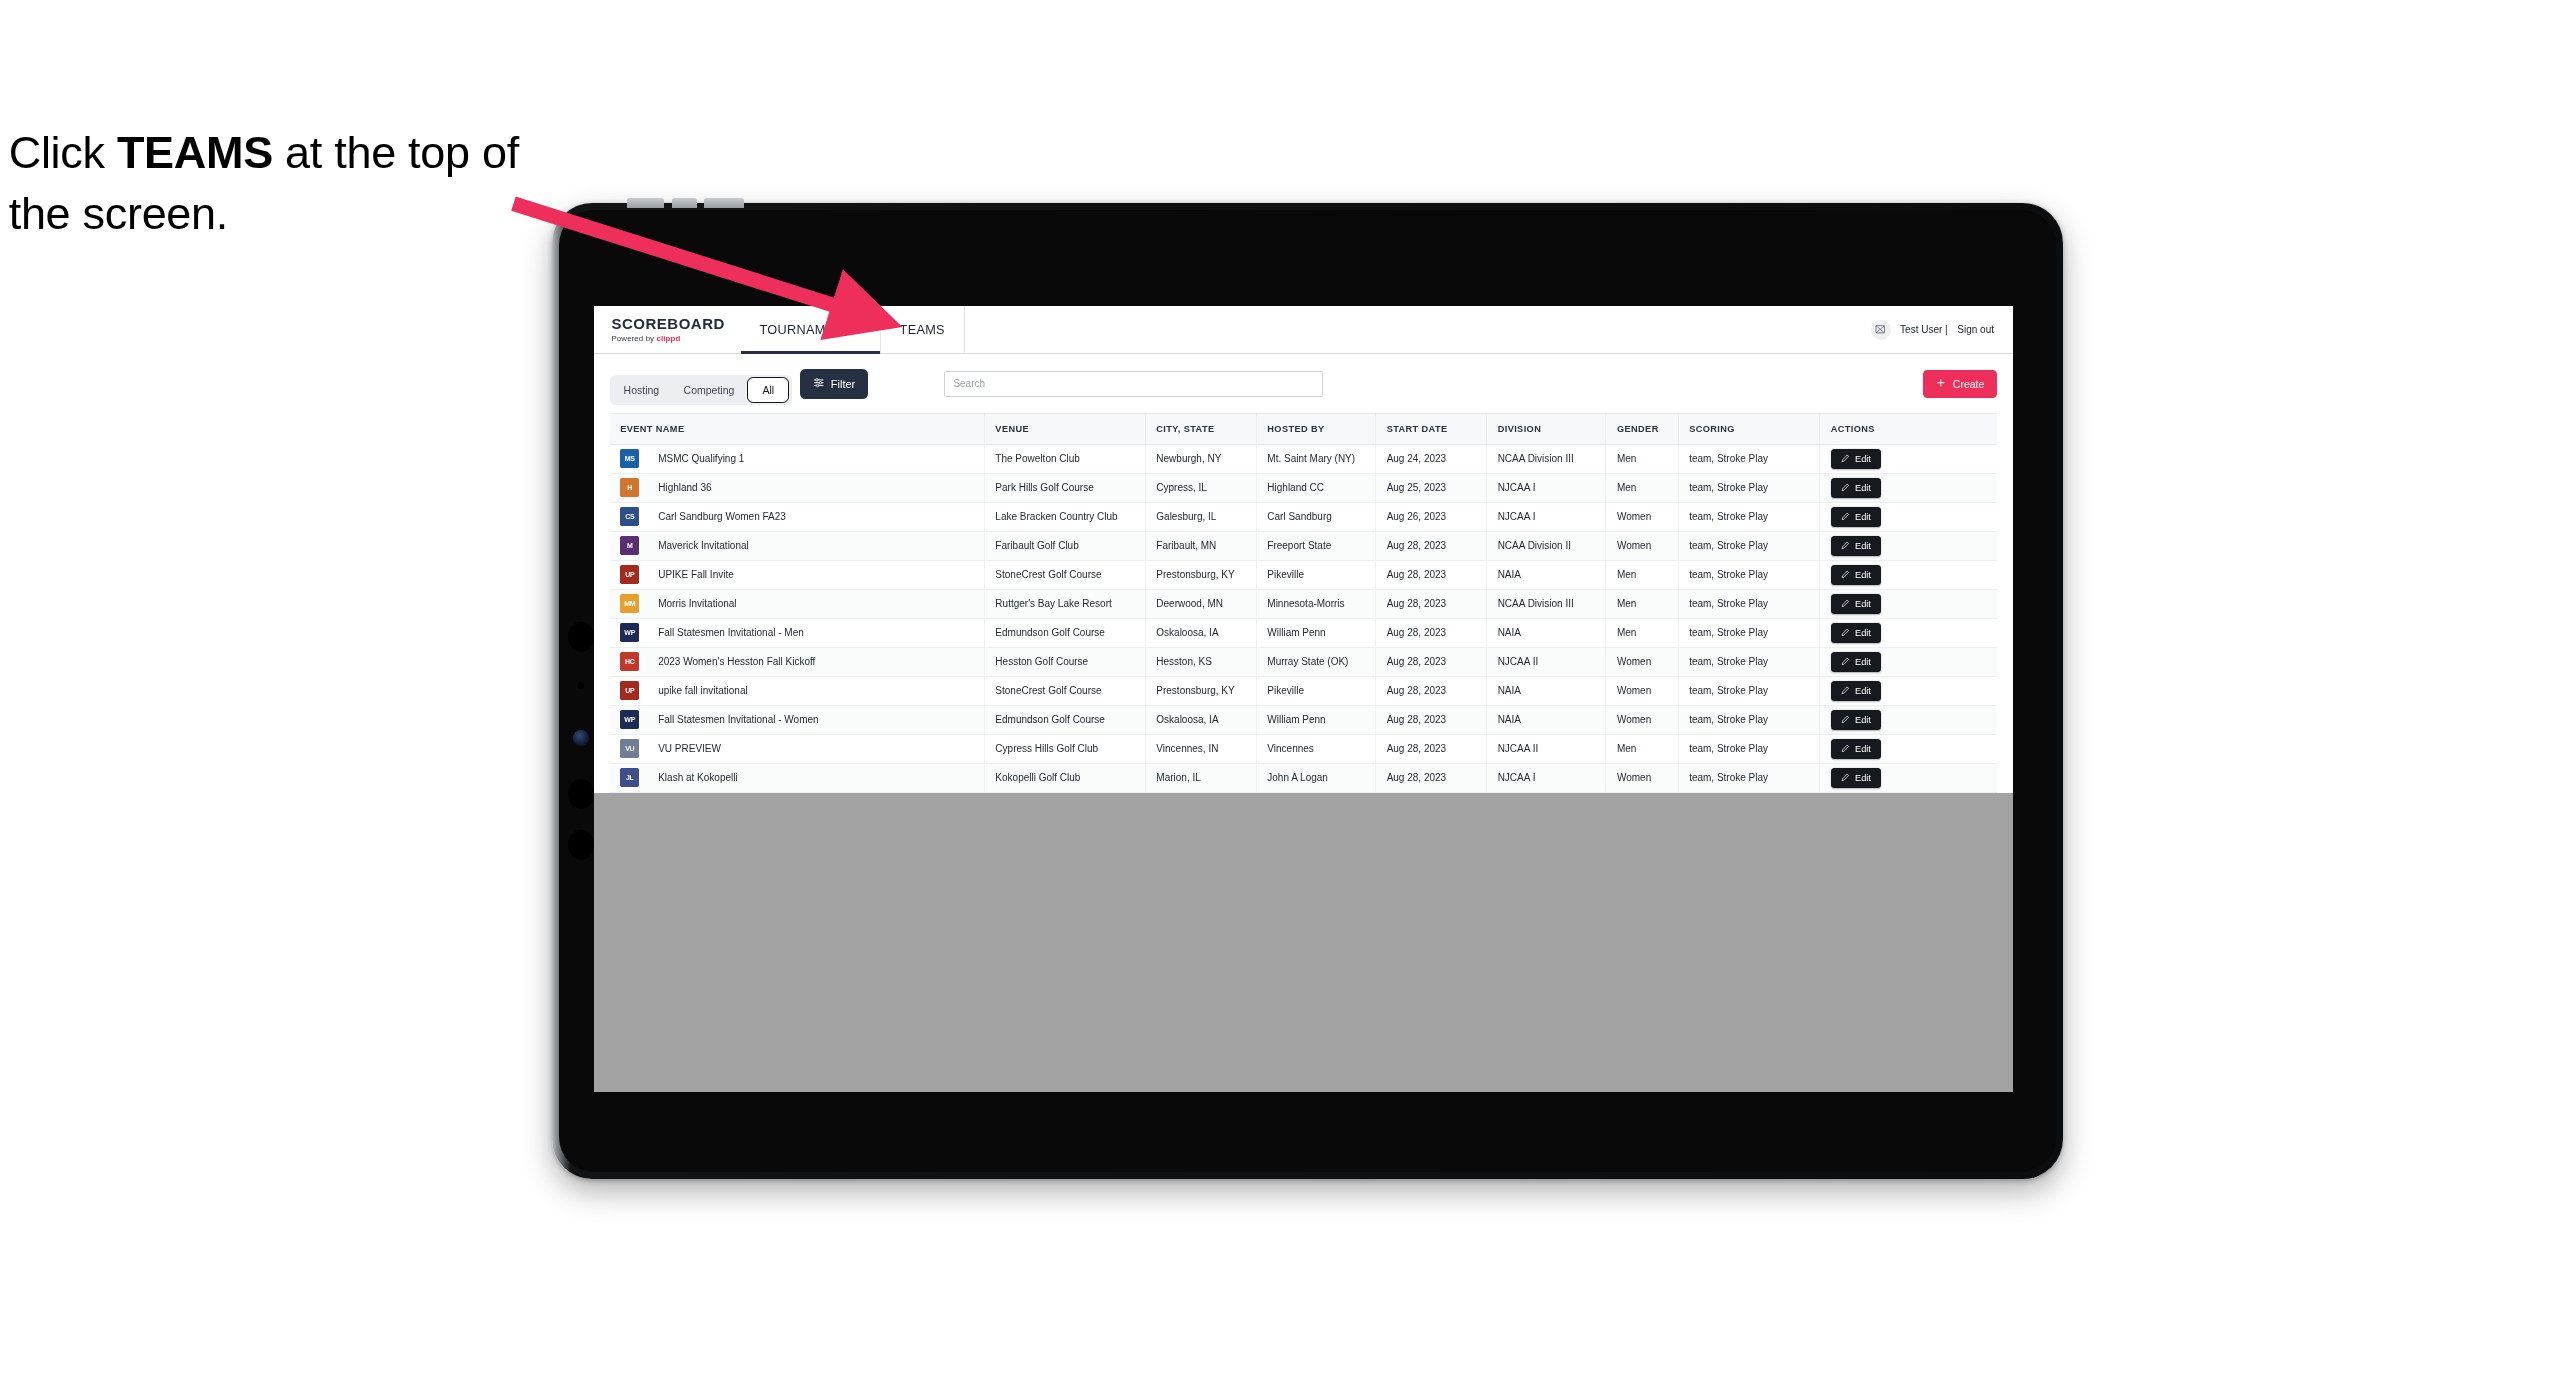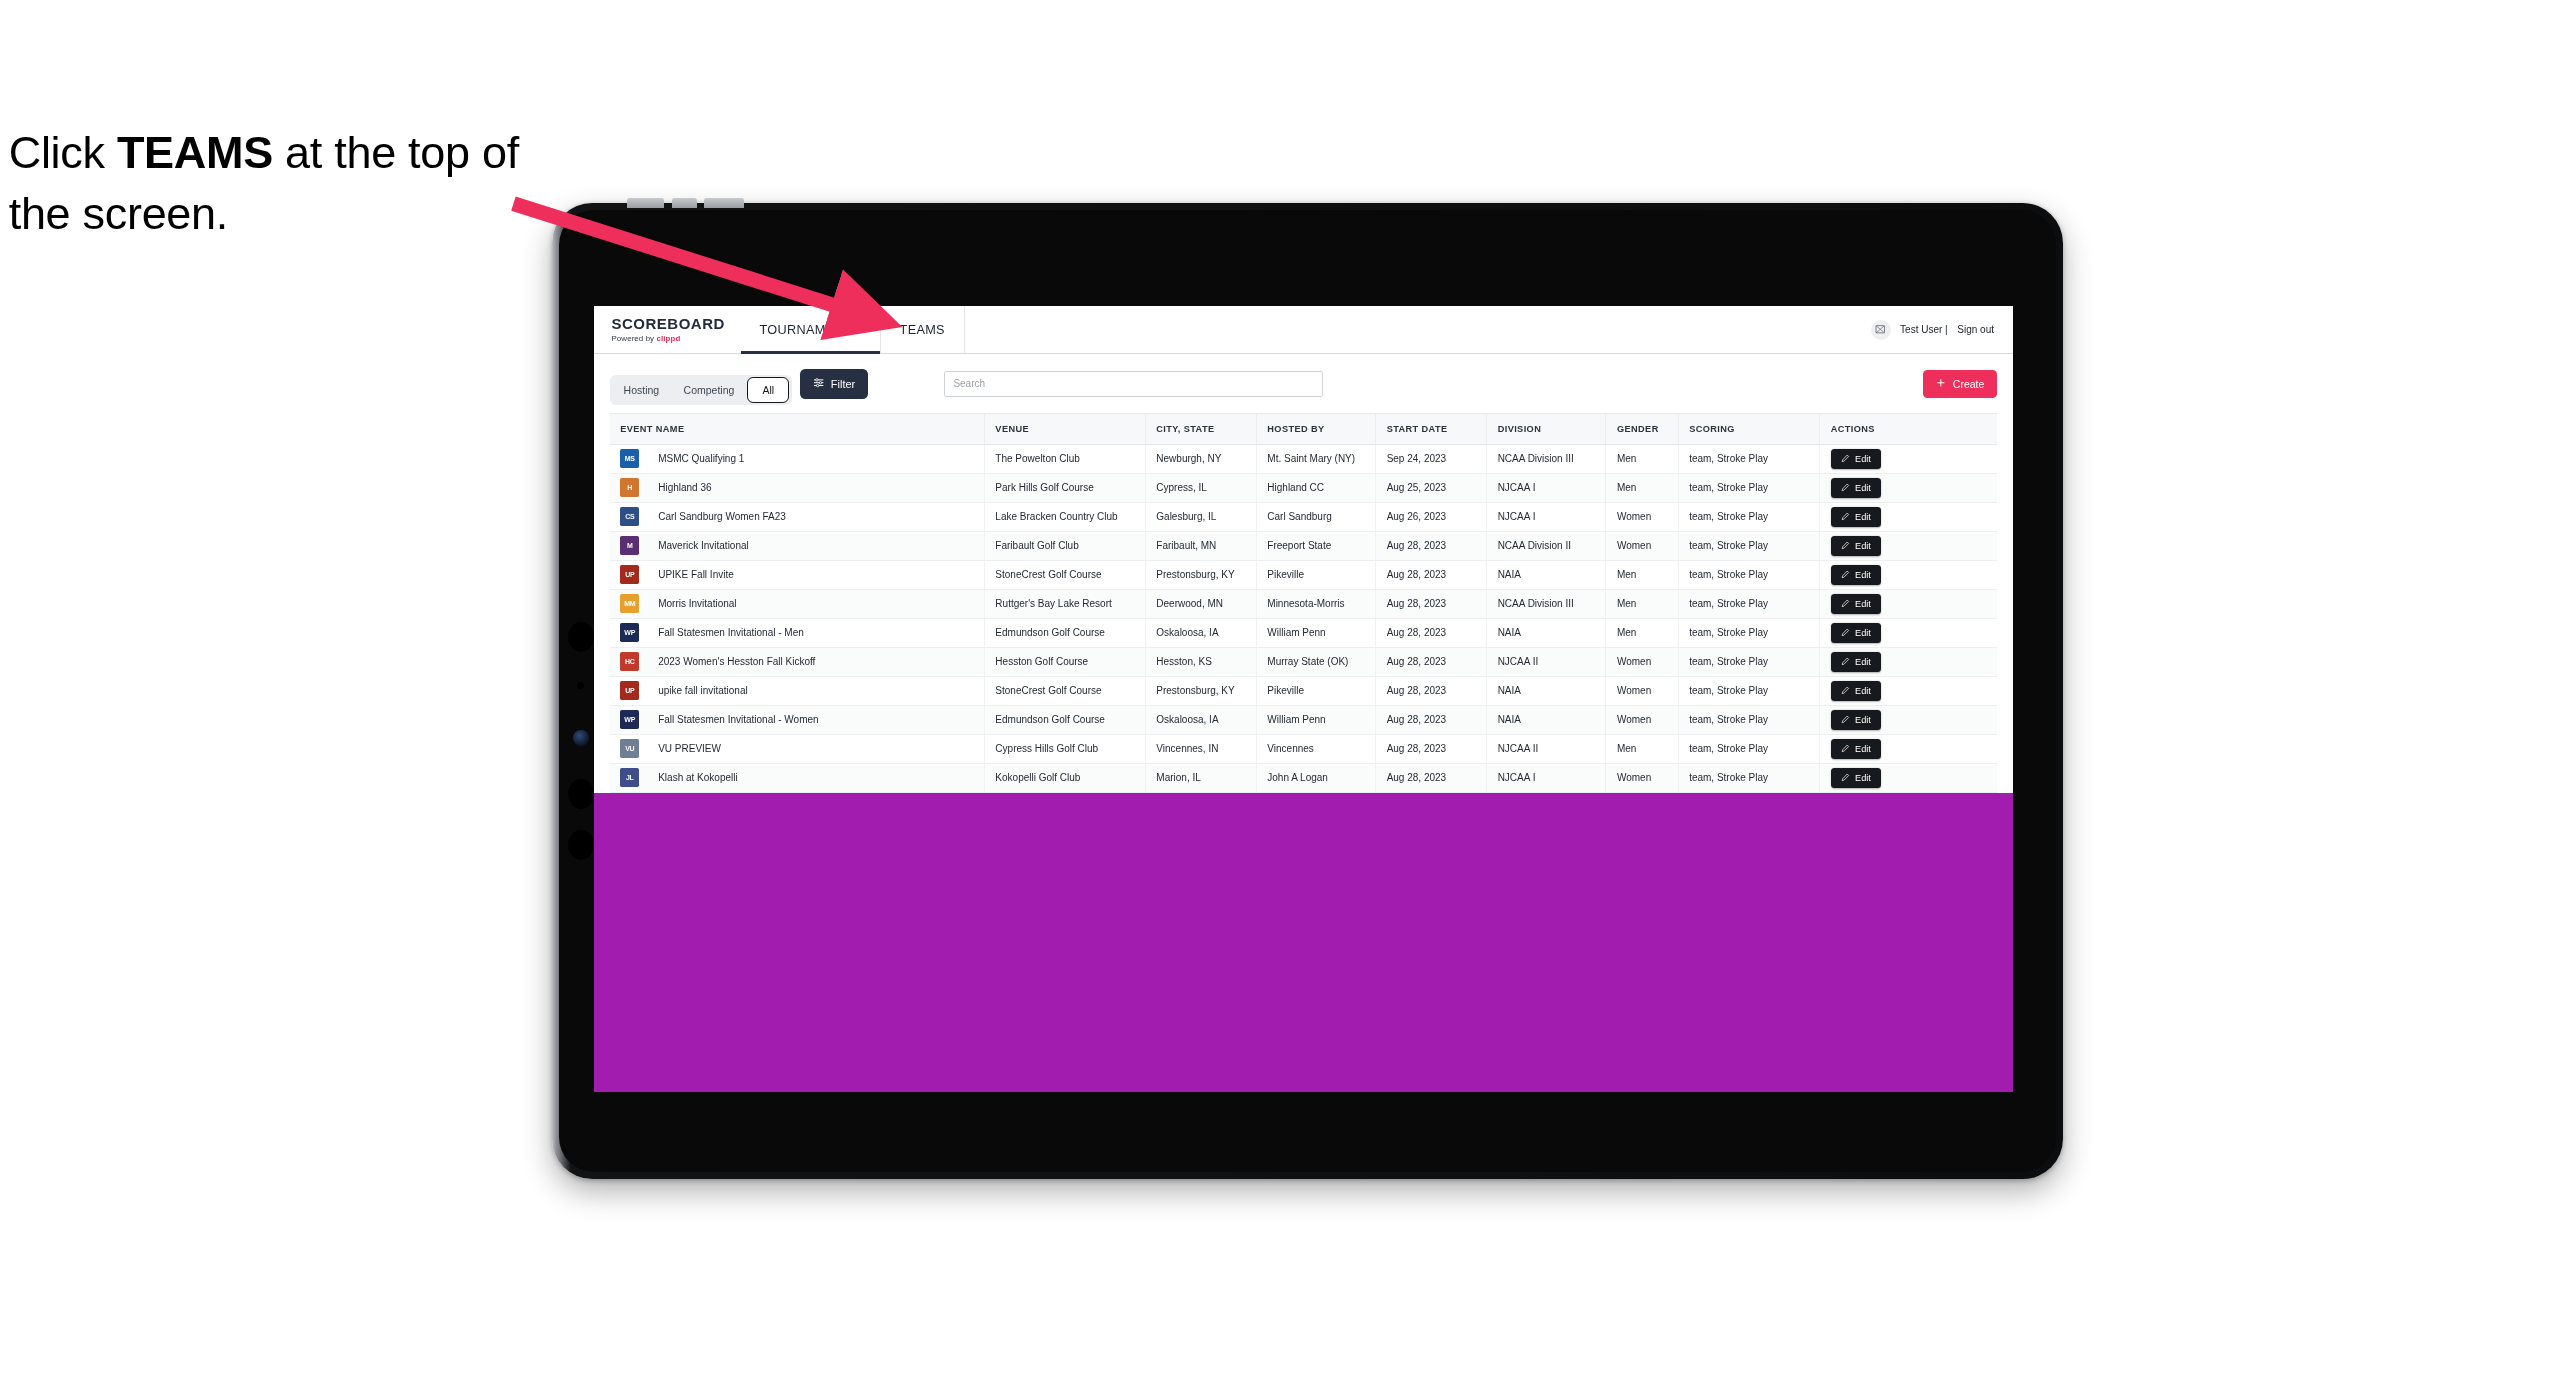--- a/index.html
+++ b/index.html
@@ -56,21 +56,21 @@
   .bezel-dot.d2 { top:479px; width:7px;  height:7px;  left:25px; }
   .bezel-dot.d3 { top:527px; width:15.7px; height:15.7px; left:21px; background:radial-gradient(circle at 40% 35%, #33497a 0%, #16203a 55%, #050608 100%); }
   .bezel-dot.d4 { top:576px; width:26px; height:30px; }
   .bezel-dot.d5 { top:627px; width:26px; height:30px; }
 
   
   .screen {
     position: absolute;
     left: 594px; top: 306px;
     width: 1419px; height: 786px;
-    background: #a21caf;
+    background: #a3a3a3;
     overflow: hidden;
   }
 
   
   .navbar {
     height: 48px;
     background: #fff;
     border-bottom: 0.9px solid #d8dadd;
     display: flex; align-items: stretch;
     position: relative;
@@ -303,21 +303,21 @@
               <tr>
                 <td>
                   <span class="ev-cell">
                     <span class="logo" style="background:#1b5fa8">MS</span>
                     <span>MSMC Qualifying 1</span>
                   </span>
                 </td>
                 <td>The Powelton Club</td>
                 <td>Newburgh, NY</td>
                 <td>Mt. Saint Mary (NY)</td>
-                <td>Sep 24, 2023</td>
+                <td>Aug 24, 2023</td>
                 <td>NCAA Division III</td>
                 <td>Men</td>
                 <td>team, Stroke Play</td>
                 <td><button class="edit-btn">
                     <span>
                       <svg class="pencil" viewBox="0 0 16 16" aria-hidden="true">
                         <path d="M11.4 1.9 L14.1 4.6 L5.4 13.3 L2.2 14 L2.9 10.8 Z" fill="none" stroke="#fff" stroke-width="1.3" stroke-linejoin="round"></path>
                       </svg>
                     </span>
                     <span>Edit</span>

